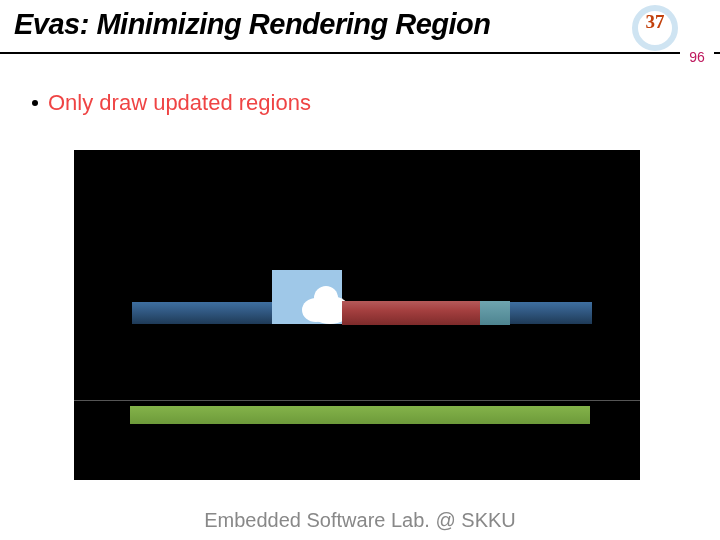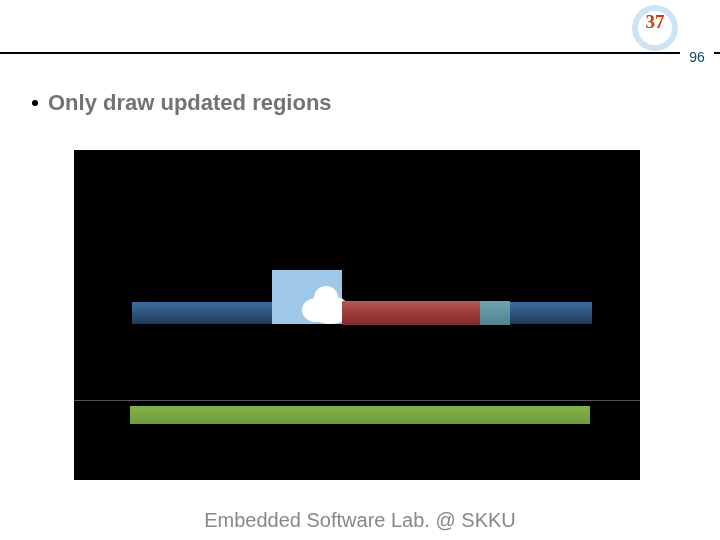--- a/index.html
+++ b/index.html
@@ -2,40 +2,41 @@
 <html><head>
 <meta charset="utf-8">
 <style>
   * { margin: 0; padding: 0; box-sizing: border-box; }
   html, body { width: 720px; height: 540px; background: #fff; font-family: Verdana, Geneva, sans-serif; overflow: hidden; }
   .slide { width: 720px; height: 540px; position: relative; background: #fff; }
   .header { position: relative; height: 60px; }
   .title { position: absolute; left: 14px; top: 8px; font-size: 29px; font-weight: 700; font-style: italic; color: #000; letter-spacing: -0.5px; }
   .hr-under-title { position: absolute; left: 0; right: 0; top: 52px; height: 2px; background: #000; }
   .badge-main { position: absolute; top: 5px; right: 42px; width: 46px; height: 46px; border-radius: 50%; background: #fff; border: 6px solid #cfe4f2; display: flex; justify-content: center; font-size: 19px; font-weight: 700; color: #c2410c; z-index: 3; font-family: Liberation Serif, serif; }
-  .badge-small { position: absolute; top: 46px; right: 6px; width: 34px; height: 22px; background: #fff; display: flex; align-items: center; justify-content: center; font-size: 14px; color: #0c4a6e; z-index: 2; }
+  .badge-small { position: absolute; top: 46px; right: 6px; width: 34px; height: 22px; background: #fff; display: flex; align-items: center; justify-content: center; font-size: 14px; color: #be185d; z-index: 2; }
   .bullet-row { position: absolute; left: 32px; top: 90px; display: flex; align-items: center; gap: 10px; }
   .bullet-dot { width: 6px; height: 6px; background: #000; border-radius: 50%; }
-  .bullet-text { font-size: 22px; font-weight: 700; color: #737373; }
+  .bullet-text { font-size: 22px; font-weight: 400; color: #ef4444; }
   .figure { position: absolute; left: 74px; top: 150px; width: 566px; height: 330px; background: #000; }
   .strip-blue { position: absolute; left: 58px; top: 152px; width: 460px; height: 22px; background: linear-gradient(to bottom, #3e6fa0, #325a84 40%, #1e3a57); }
   .cloud-box { position: absolute; left: 198px; top: 120px; width: 70px; height: 54px; background: #9fc8e8; }
   .cloud-shape { position: absolute; left: 222px; top: 130px; width: 56px; height: 44px; }
   .strip-red { position: absolute; left: 268px; top: 151px; width: 138px; height: 24px; background: linear-gradient(to bottom, #b55a5a, #a43f3f 40%, #7e2b2b); }
   .strip-teal { position: absolute; left: 406px; top: 151px; width: 30px; height: 24px; background: linear-gradient(to bottom, #6fa5b0, #4d8490); }
   .thin-line { position: absolute; left: 0; top: 250px; width: 566px; height: 1px; background: #555; }
   .strip-green { position: absolute; left: 56px; top: 256px; width: 460px; height: 18px; background: linear-gradient(to bottom, #84b34a, #6d9a3a); }
   .footer { position: absolute; left: 0; bottom: 8px; width: 720px; text-align: center; font-size: 20px; color: #888; }
 </style>
 </head>
 <body>
 
 <div class="slide">
 
   <div class="header">
+    <div class="title">Evas: Minimizing Rendering Region</div>
     <div class="hr-under-title"></div>
     <div class="badge-main">
       <span>37</span>
     </div>
     <div class="badge-small">
       <span>96</span>
     </div>
   </div>
 
   <div class="bullet-row">

